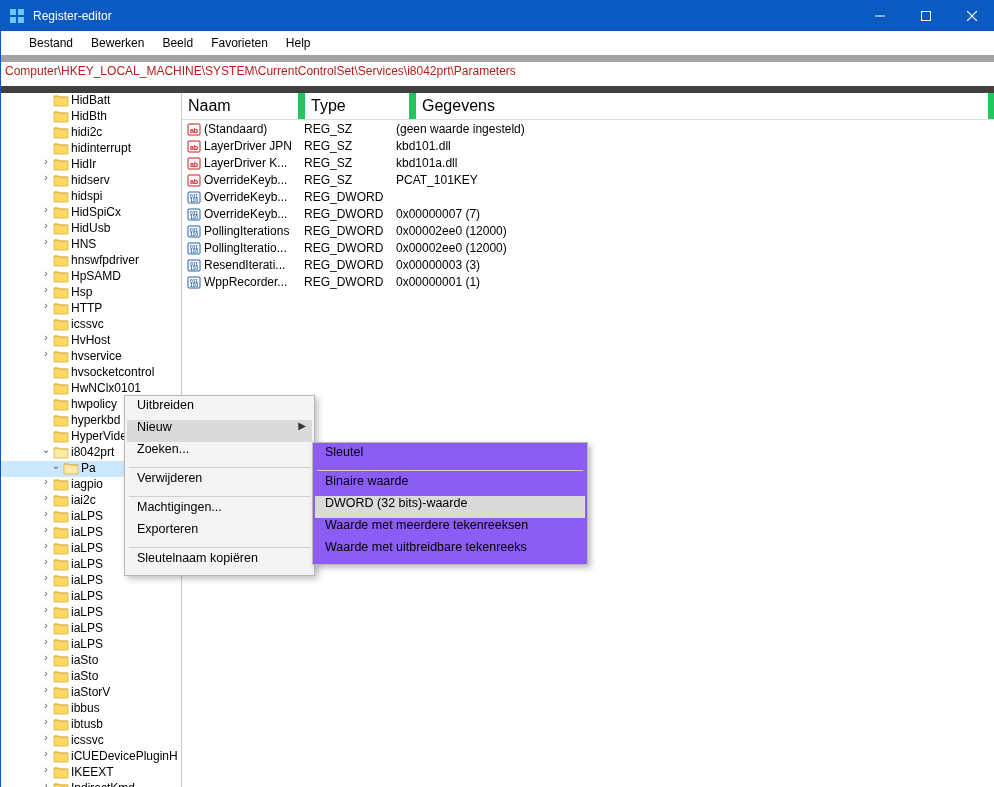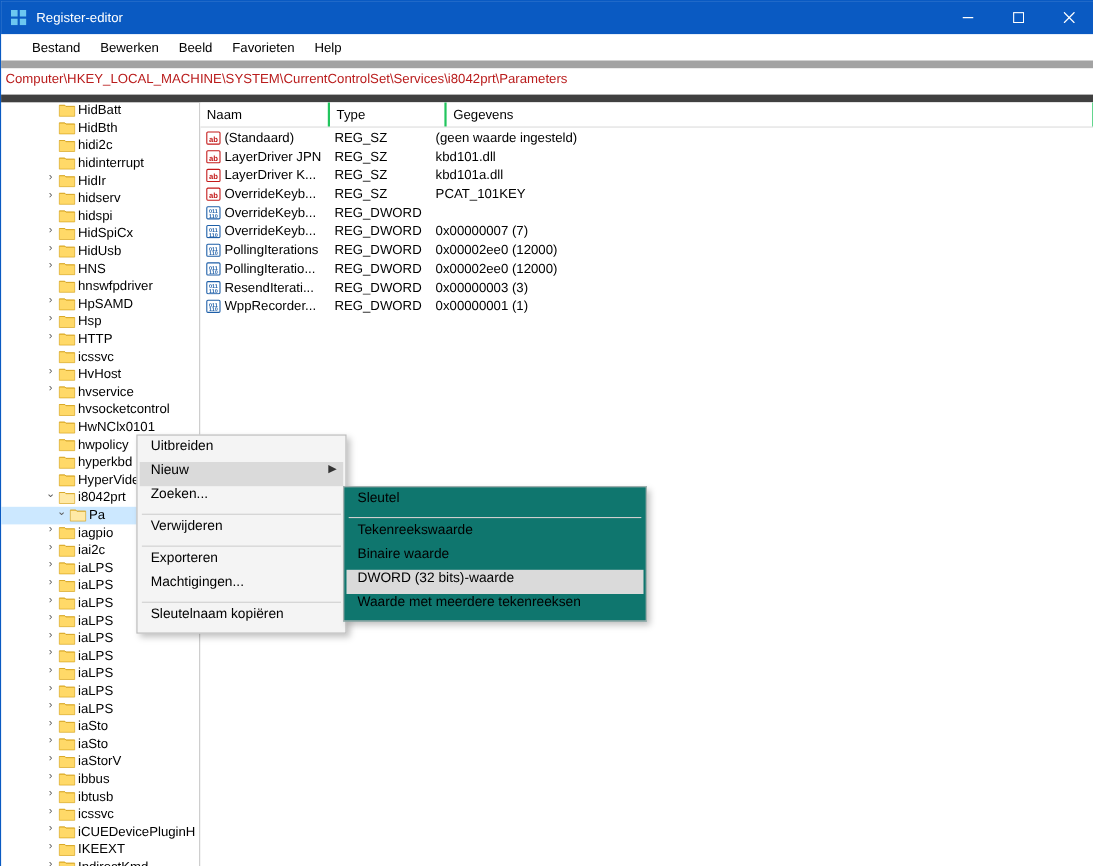--- a/index.html
+++ b/index.html
@@ -17,34 +17,34 @@
 .tree ul{list-style:none;margin:0;padding:0}
 .tree li{white-space:nowrap}
 .node{display:flex;align-items:flex-start;height:16px;padding:0}
 .tw{width:14px;text-align:center;color:#5a5a5a;font-size:10px;line-height:1;cursor:pointer;user-select:none}
 .fold{width:16px;height:14px;margin-right:2px;display:inline-flex;align-items:center}
 .lbl{font-size:12px}
 .sel{background:#cce8ff}
 .ind0{padding-left:38px}.ind1{padding-left:48px}
 .list{flex:1;overflow:auto;position:relative}
 .lhdr{display:flex;border-bottom:1px solid #dcdcdc;position:sticky;top:0;background:#fff}
-.lhdr .col{padding:4px 6px;border-right:2px solid #22c55e;font-size:12px}
+.lhdr .col{padding:4px 6px;border-right:7px solid #22c55e;font-size:16px}
 .c-name{width:104px}.c-type{width:92px}.c-data{flex:1}
 .row{display:flex;align-items:center;height:17px}
 .row .ic{width:16px;margin:0 2px 0 4px;display:flex;align-items:center;justify-content:center}
 .row .c-name{width:100px;padding-left:0}
 .row .c-type{width:92px}
 .row .c-data{flex:1}
 .row span{font-size:12px;white-space:nowrap;overflow:hidden;text-overflow:ellipsis}
 .ctx{position:absolute;background:#f4f4f4;border:1px solid #b9b9b9;box-shadow:3px 3px 6px rgba(0,0,0,.25);padding:2px;min-width:185px;z-index:50}
 .ctx .item{display:flex;align-items:flex-start;height:22px;padding:0 20px 0 10px;font-size:12.5px;position:relative}
 .ctx .item.hl{background:#dadada}
 .ctx .item .arrow{position:absolute;right:6px;font-size:10px;color:#333}
 .ctx hr{border:none;border-top:1px solid #cfcfcf;margin:3px 2px}
-.sub{position:absolute;left:100%;top:22px;background:#0f766e;border:1px solid #b9b9b9;box-shadow:3px 3px 6px rgba(0,0,0,.25);padding:2px;min-width:270px}
+.sub{position:absolute;left:100%;top:22px;background:#8b5cf6;border:1px solid #b9b9b9;box-shadow:3px 3px 6px rgba(0,0,0,.25);padding:2px;min-width:270px}
 .sub .item{height:22px}
 svg{display:block}
 </style>
 </head>
 <body>
 <div class="win">
 
 <div class="titlebar">
   <span class="app-icon">
     <svg width="14" height="14" viewBox="0 0 14 14">
@@ -761,46 +761,46 @@
       </div>
   <div class="item hl">
         <span>Nieuw</span>
         <span class="arrow">▶</span>
     <div class="sub">
       <div class="item">
             <span>Sleutel</span>
           </div>
       <hr>
       <div class="item">
-            <span>Tekenreekswaarde</span>
-          </div>
-      <div class="item">
             <span>Binaire waarde</span>
           </div>
       <div class="item hl">
             <span>DWORD (32 bits)-waarde</span>
           </div>
       <div class="item">
             <span>Waarde met meerdere tekenreeksen</span>
+          </div>
+      <div class="item">
+            <span>Waarde met uitbreidbare tekenreeks</span>
           </div>
     </div>
   </div>
   <div class="item">
         <span>Zoeken...</span>
       </div>
   <hr>
   <div class="item">
         <span>Verwijderen</span>
       </div>
   <hr>
   <div class="item">
-        <span>Exporteren</span>
+        <span>Machtigingen...</span>
       </div>
   <div class="item">
-        <span>Machtigingen...</span>
+        <span>Exporteren</span>
       </div>
   <hr>
   <div class="item">
         <span>Sleutelnaam kopiëren</span>
       </div>
 </div>
 
 </div>
 
 </body></html>

